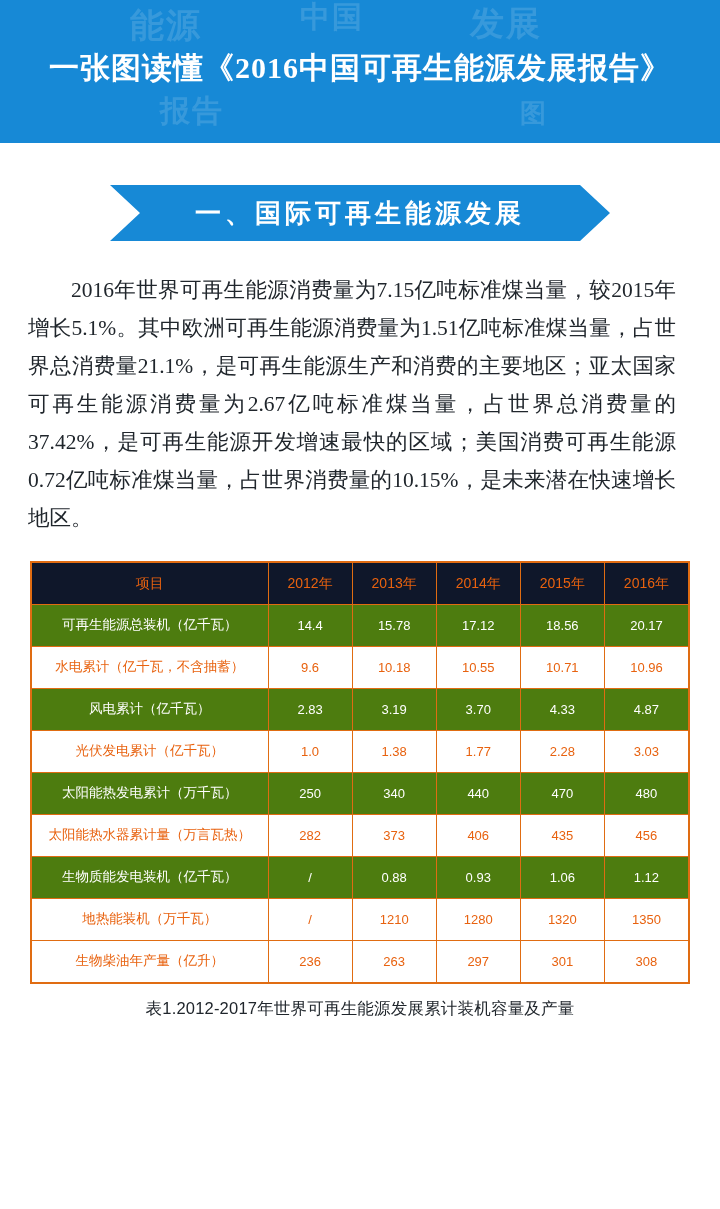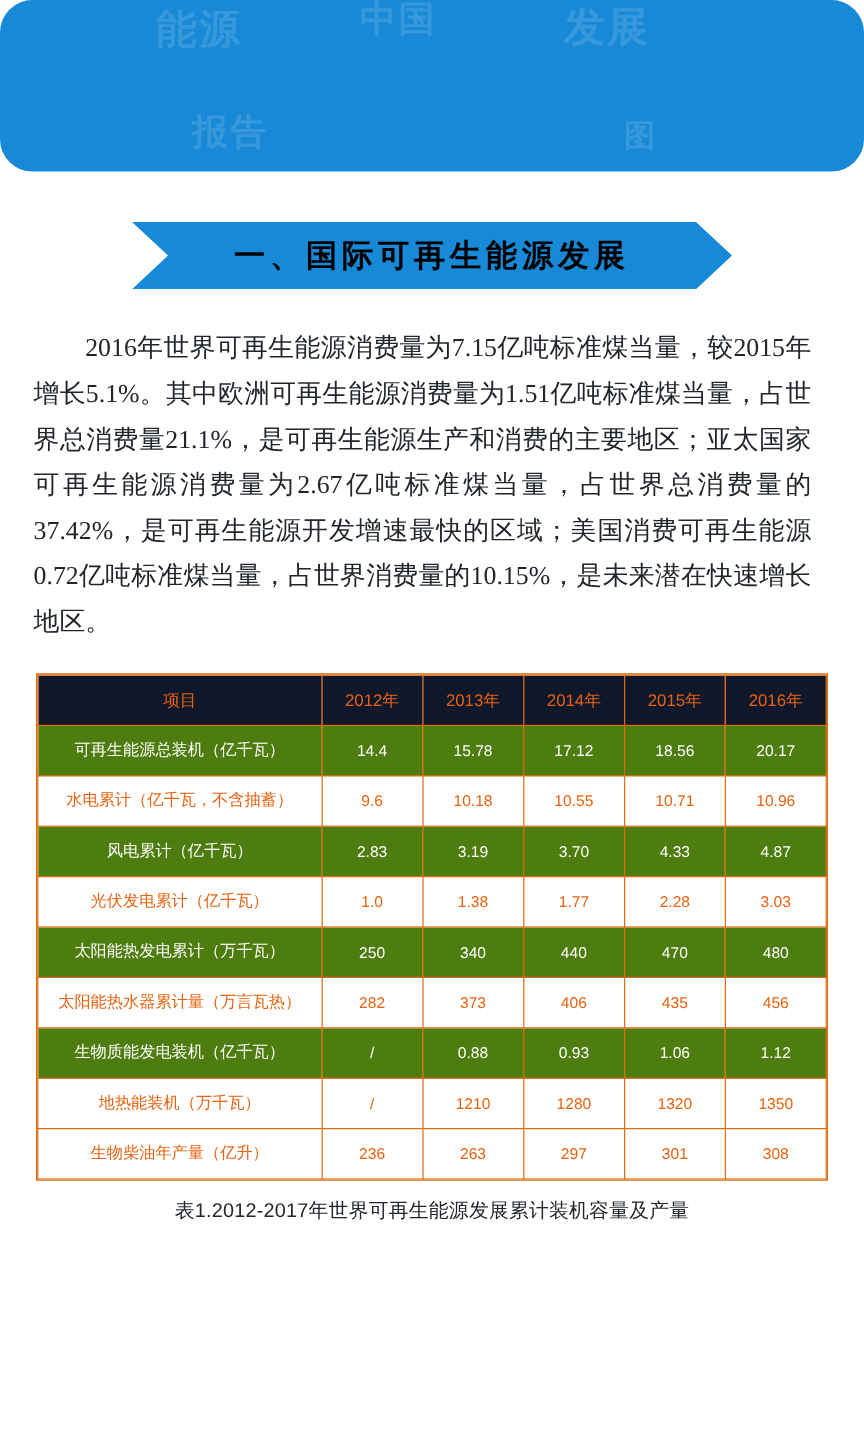--- a/index.html
+++ b/index.html
@@ -15,21 +15,20 @@
     position: relative;
   }
 
   
   .banner {
     position: relative;
     width: 720px;
     height: 143px;
     background: #1789d6;
     overflow: hidden;
-    border-radius: 27px;
   }
   .banner .wm {
     position: absolute;
     color: rgba(255,255,255,0.14);
     font-size: 40px;
     font-weight: bold;
     line-height: 1;
     letter-spacing: 2px;
     user-select: none;
   }
@@ -58,21 +57,21 @@
     height: 96px;
     margin-top: 32px;
   }
   .ribbon {
     position: absolute;
     left: 110px;
     top: 10px;
     width: 500px;
     height: 56px;
     background: #1789d6;
-    color: #000000;
+    color: #ffffff;
     font-size: 26px;
     font-weight: bold;
     letter-spacing: 4px;
     display: flex;
     align-items: center;
     justify-content: center;
     clip-path: polygon(0 0, 470px 0, 500px 50%, 470px 100%, 0 100%, 30px 50%);
     font-family: "Liberation Serif", "DejaVu Serif", serif;
   }
 
@@ -135,20 +134,21 @@
 </style>
 </head>
 <body>
 
 <div class="banner">
   <span class="wm w1">能源</span>
   <span class="wm w2">中国</span>
   <span class="wm w3">发展</span>
   <span class="wm w4">报告</span>
   <span class="wm w5">图</span>
+  <div class="banner-title">一张图读懂《2016中国可再生能源发展报告》</div>
 </div>
 
 <div class="ribbon-wrap">
   <div class="ribbon">一、国际可再生能源发展</div>
 </div>
 
 <div class="content">
   <p class="para">2016年世界可再生能源消费量为7.15亿吨标准煤当量，较2015年增长5.1%。其中欧洲可再生能源消费量为1.51亿吨标准煤当量，占世界总消费量21.1%，是可再生能源生产和消费的主要地区；亚太国家可再生能源消费量为2.67亿吨标准煤当量，占世界总消费量的37.42%，是可再生能源开发增速最快的区域；美国消费可再生能源0.72亿吨标准煤当量，占世界消费量的10.15%，是未来潜在快速增长地区。</p>
 </div>
 

